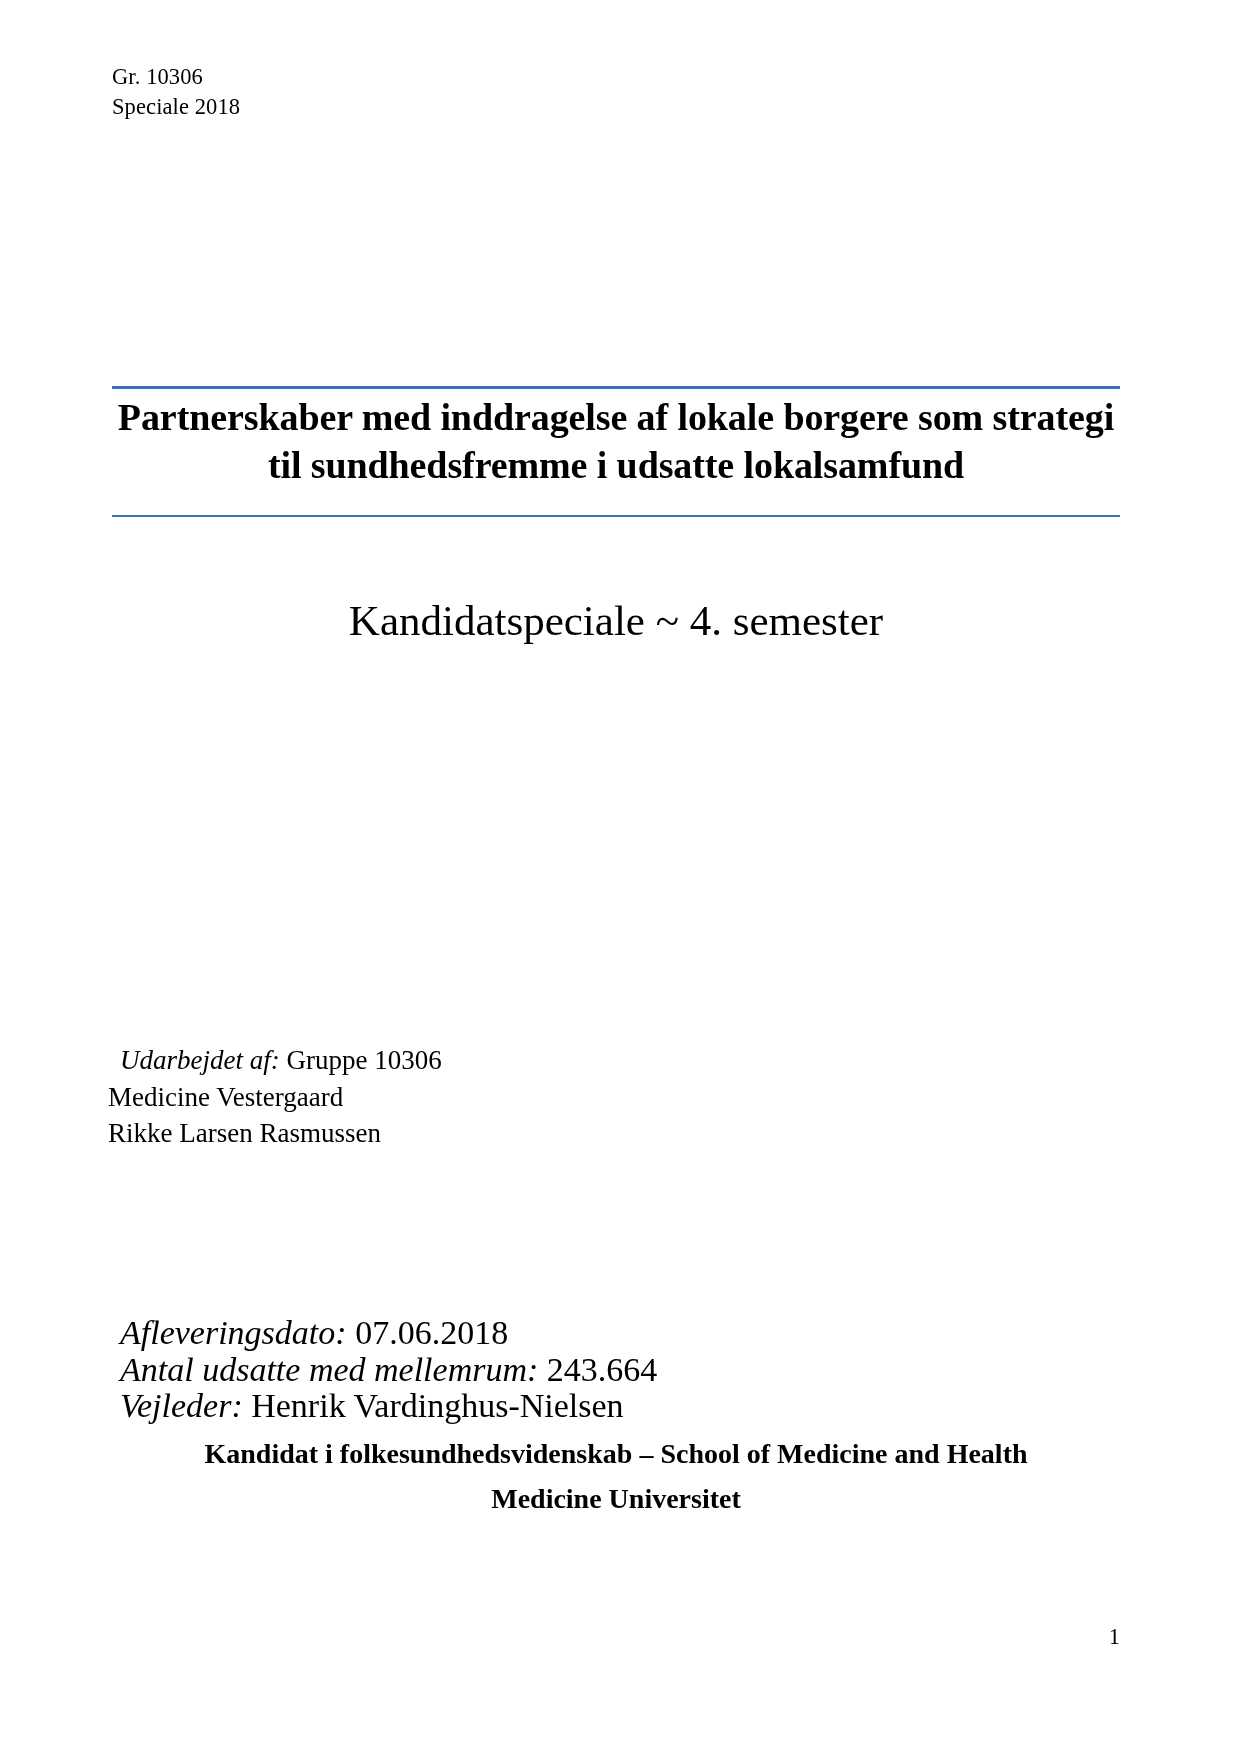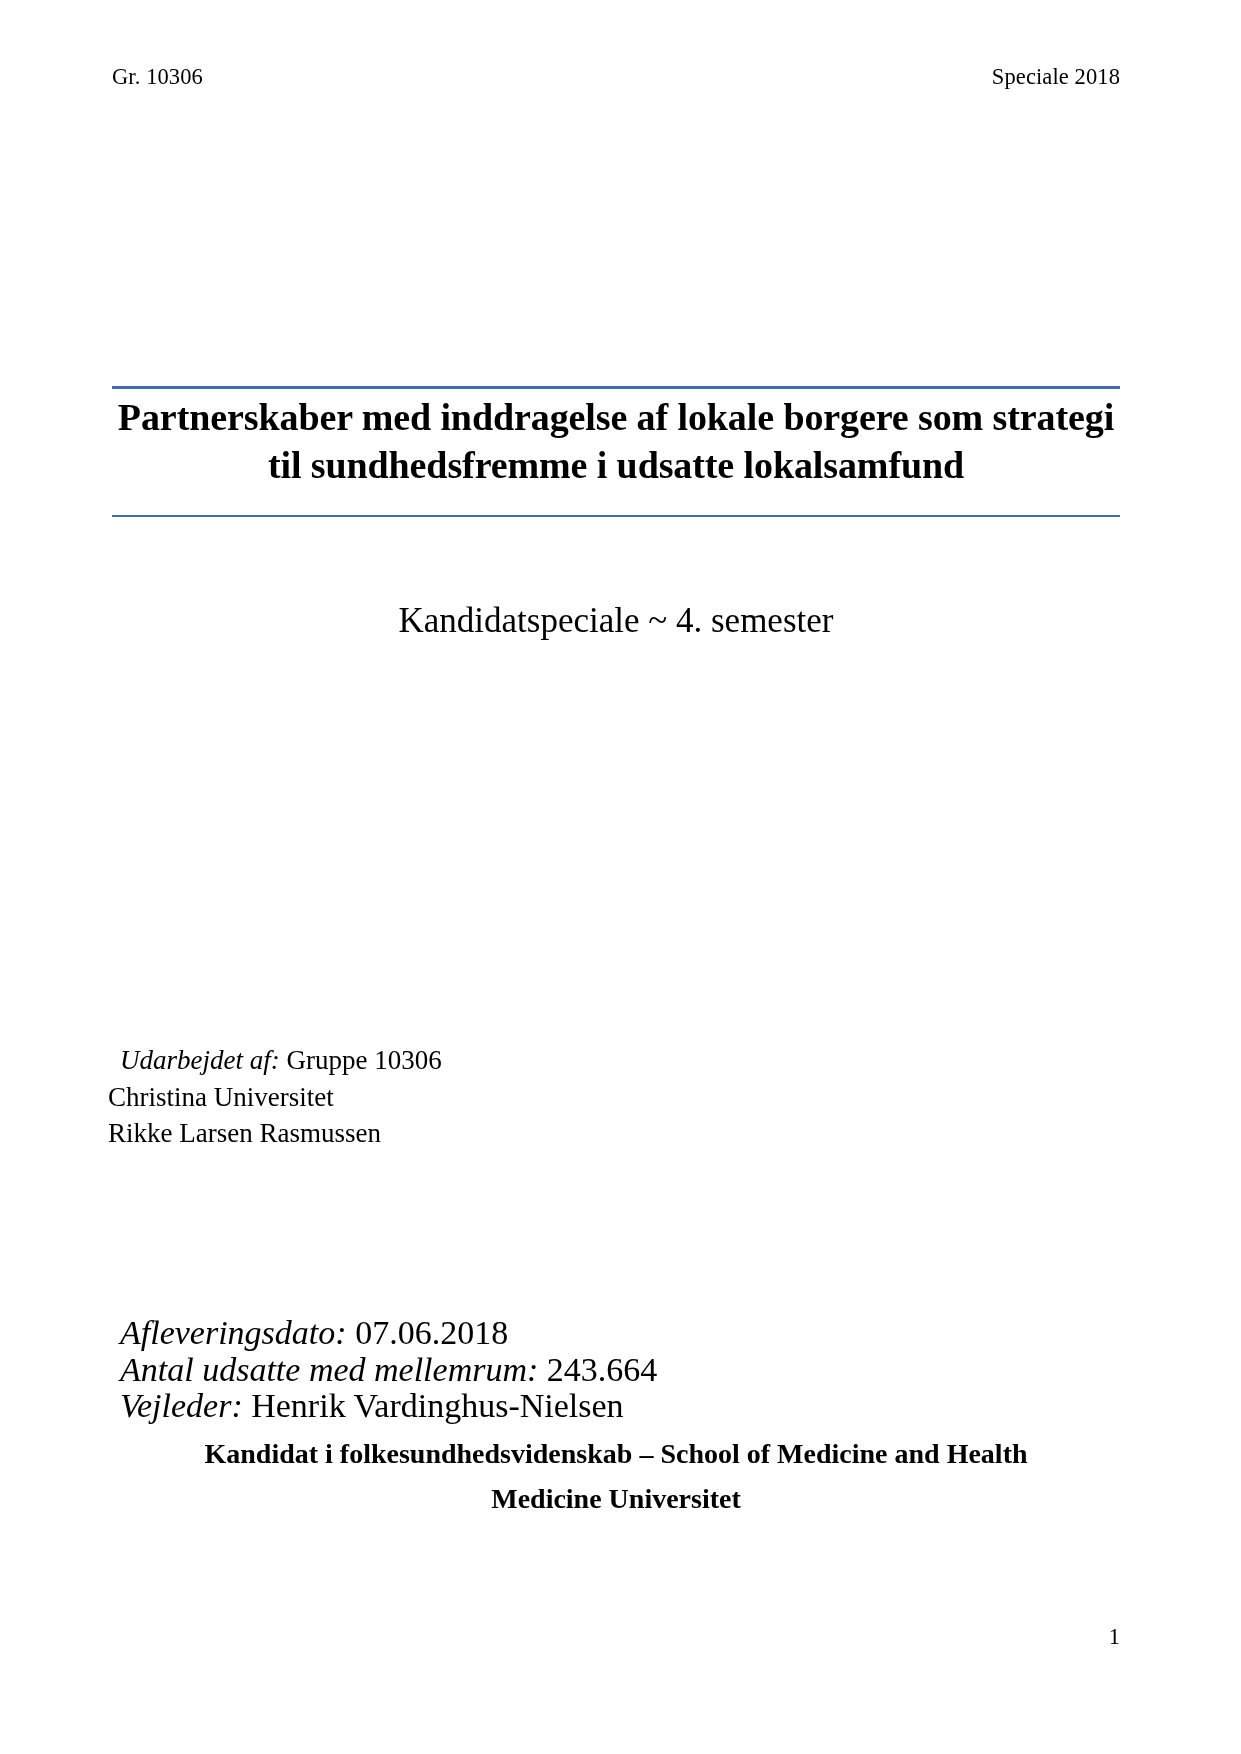--- a/index.html
+++ b/index.html
@@ -30,20 +30,21 @@
     left: 112px;
     right: 121px;
     top: 62px;
     height: 30px;
     display: flex;
     justify-content: space-between;
     align-items: flex-start;
     font-size: 22.5px;
     line-height: 30px;
     letter-spacing: 0.1px;
+    flex-direction: column;
   }
   .running-header .left  { text-align: left; }
   .running-header .right { text-align: right; }
 
   
   .title-block {
     position: absolute;
     left: 112px;
     width: 1008px;
     top: 386px;
@@ -62,21 +63,21 @@
     letter-spacing: -0.1px;
   }
 
   
   .subtitle {
     position: absolute;
     left: 112px;
     width: 1008px;
     top: 598px;
     text-align: center;
-    font-size: 35px;
+    font-size: 43px;
     line-height: 46px;
   }
 
   
   .authors {
     position: absolute;
     left: 108px;
     top: 1042px;
     font-size: 27px;
     line-height: 36.5px;
@@ -131,21 +132,21 @@
     <h1 class="doc-title">Partnerskaber med inddragelse af lokale borgere som strategi til sundhedsfremme i udsatte lokalsamfund</h1>
   </div>
 
   <div class="subtitle">Kandidatspeciale ~ 4. semester</div>
 
   <div class="authors">
     <div class="line">
       <span class="lbl">Udarbejdet af:</span>
       <span>Gruppe 10306</span>
     </div>
-    <div class="line">Christina Universitet</div>
+    <div class="line">Medicine Vestergaard</div>
     <div class="line">Rikke Larsen Rasmussen</div>
   </div>
 
   <div class="meta">
     <div class="line">
       <span class="lbl">Afleveringsdato:</span>
       <span>07.06.2018</span>
     </div>
     <div class="line">
       <span class="lbl">Antal udsatte med mellemrum:</span>

